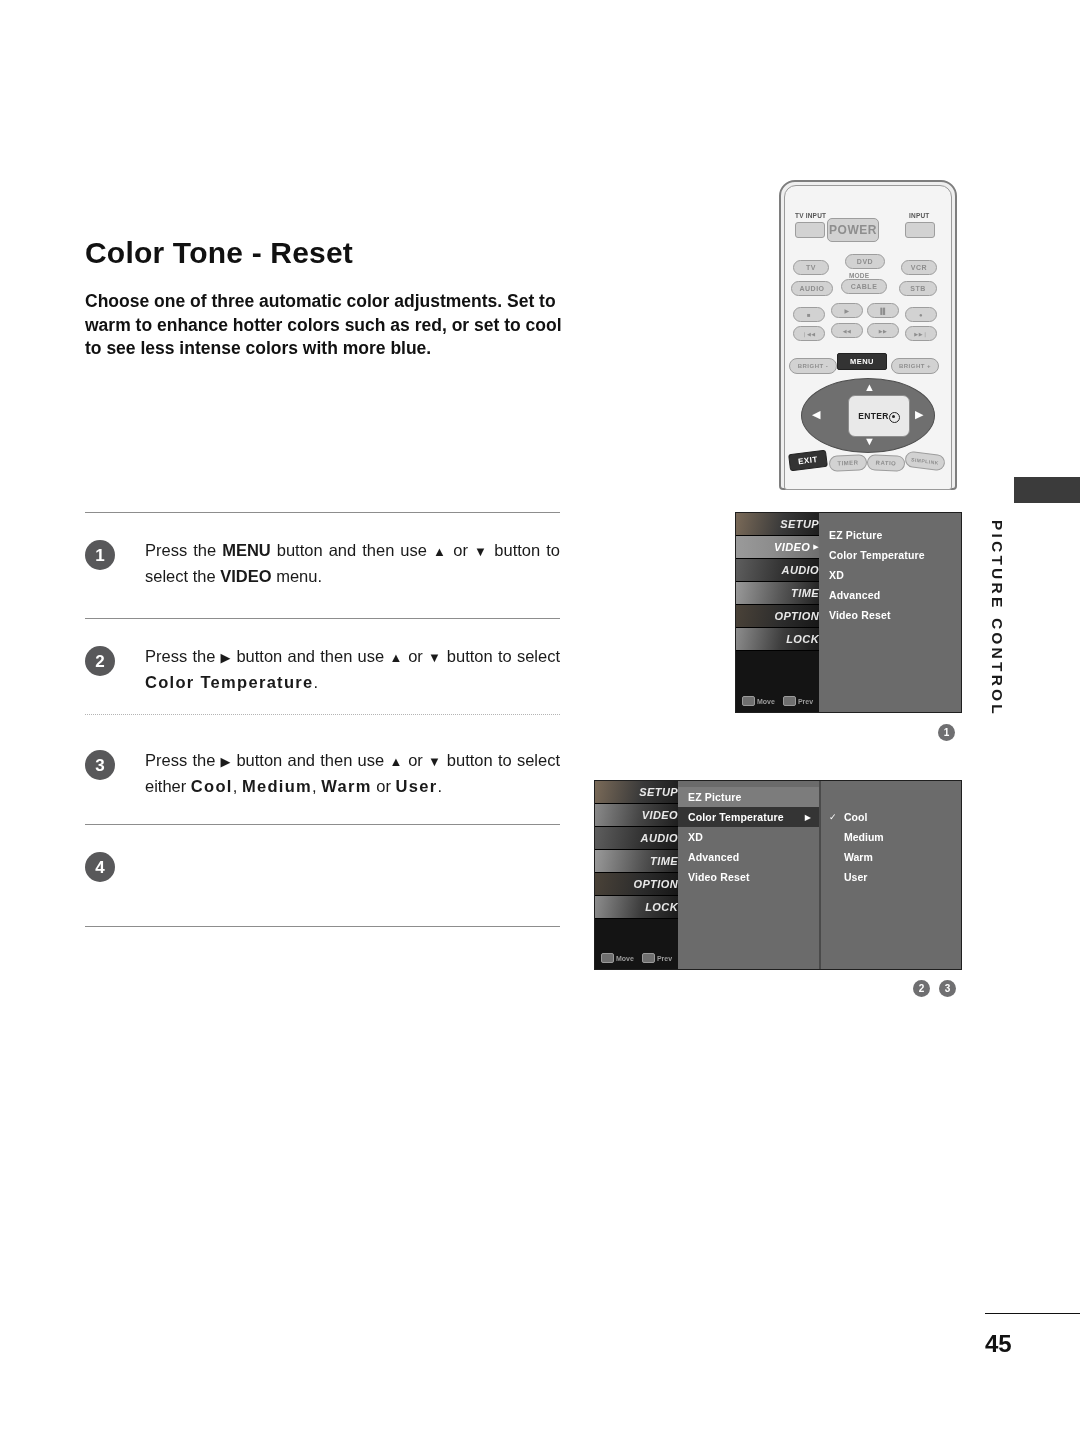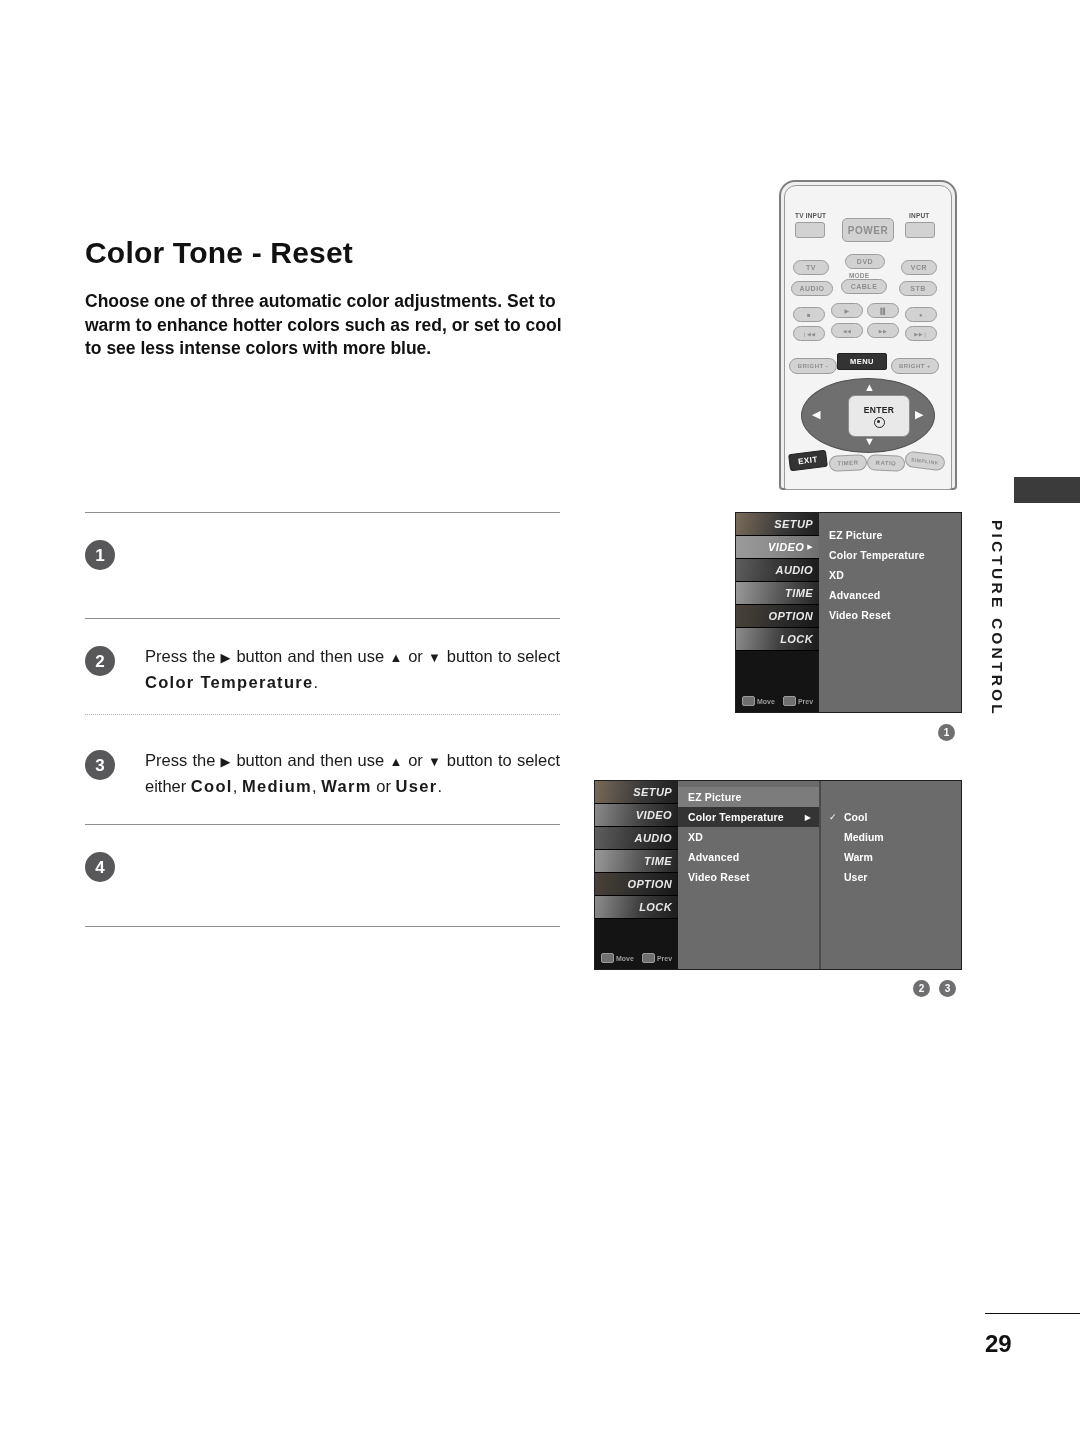--- a/index.html
+++ b/index.html
@@ -74,42 +74,42 @@
   .rbtn.dark{background:#333;border-color:#222;color:#fff;}
 
   #dpad{
     position:absolute;left:22px;top:198px;width:132px;height:73px;
     background:#6f6f6f;border:1px solid #4f4f4f;
     border-radius:50%/50%;
   }
   #dpad-center{
     position:absolute;left:46px;top:16px;width:60px;height:40px;
     background:#e9e9e9;border:1px solid #8d8d8d;border-radius:7px;
-    display:flex;flex-direction:column;align-items:center;justify-content:center;
+    display:flex;flex-direction:row;align-items:center;justify-content:center;
   }
   #dpad-center .etext{font-size:8.5px;font-weight:700;color:#222;letter-spacing:.3px;}
   #dpad-center .ering{
     width:9px;height:9px;border:1.6px solid #222;border-radius:50%;margin-top:2px;
     position:relative;
   }
   #dpad-center .ering:after{
     content:"";position:absolute;left:2px;top:2px;width:3px;height:3px;
     background:#222;border-radius:50%;
   }
   .dar{position:absolute;color:#fff;font-size:11px;line-height:1;}
 
   
   .osd{position:absolute;background:#6b6b6b;border:1px solid #1f1f1f;}
   .osd-side{
     position:absolute;left:0;top:0;bottom:0;width:83px;background:#141414;
   }
   .osd-side-item{
     position:relative;height:23px;
     display:flex;align-items:center;justify-content:flex-end;
-    padding-right:6px;box-sizing:border-box;
+    padding-right:0;box-sizing:border-box;
     border-bottom:1px solid #000;
     font-size:11px;font-weight:700;font-style:italic;color:#e8e8e8;
     letter-spacing:.4px;
     background:linear-gradient(90deg,#2e2e2e 0%,#4a4a4a 40%,#222 100%);
   }
   .osd-side-item.thumbA{background:linear-gradient(100deg,#7a6a58 0%,#3a3a3a 55%,#1e1e1e 100%);}
   .osd-side-item.thumbB{background:linear-gradient(100deg,#8a8a8a 0%,#444 55%,#1e1e1e 100%);}
   .osd-side-item.thumbC{background:linear-gradient(100deg,#5e5e5e 0%,#333 55%,#1a1a1a 100%);}
   .osd-side-item.thumbD{background:linear-gradient(100deg,#9a9a9a 0%,#555 55%,#222 100%);text-align:center;}
   .osd-side-item.thumbE{background:linear-gradient(100deg,#4a4238 0%,#2c2c2c 55%,#171717 100%);}
@@ -169,20 +169,21 @@
 </head>
 <body>
 
 <div id="page-title">Color Tone - Reset</div>
 <div id="intro">Choose one of three automatic color adjustments. Set to warm to enhance hotter colors such as red, or set to cool to see less intense colors with more blue.</div>
 
 <div class="rule" style="top:512px;"></div>
 
 <div class="step" style="top:538px;">
   <div class="badge">1</div>
+  <div class="step-text">Press the <b>MENU</b> button and then use <span class="arrowglyph">▲</span> or <span class="arrowglyph">▼</span> button to select the <b>VIDEO</b> menu.</div>
 </div>
 
 <div class="rule" style="top:618px;"></div>
 
 <div class="step" style="top:644px;">
   <div class="badge">2</div>
   <div class="step-text">Press the <span class="arrowglyph">▶</span> button and then use <span class="arrowglyph">▲</span> or <span class="arrowglyph">▼</span> button to select <span class="sp">Color Temperature</span>.</div>
 </div>
 
 <div class="rule dotted" style="top:714px;"></div>
@@ -203,21 +204,21 @@
 <div id="side-tab-block"></div>
 <div id="side-tab-label">PICTURE CONTROL</div>
 
 <div id="remote">
   <div class="rem-shell"></div>
   <div class="rem-shell2"></div>
 
   <div class="rlbl" style="left:16px;top:32px;">TV INPUT</div>
   <div class="rbtn" style="left:16px;top:42px;width:28px;height:14px;border-radius:3px;"></div>
 
-  <div class="rbtn" style="left:63px;top:38px;width:50px;height:22px;border-radius:5px;font-size:10px;">POWER</div>
+  <div class="rbtn" style="left:48px;top:38px;width:50px;height:22px;border-radius:5px;font-size:12px;">POWER</div>
 
   <div class="rlbl" style="left:130px;top:32px;">INPUT</div>
   <div class="rbtn" style="left:126px;top:42px;width:28px;height:14px;border-radius:3px;"></div>
 
   <div class="rbtn pill" style="left:14px;top:80px;width:34px;height:13px;">TV</div>
   <div class="rbtn pill" style="left:66px;top:74px;width:38px;height:13px;">DVD</div>
   <div class="rbtn pill" style="left:122px;top:80px;width:34px;height:13px;">VCR</div>
 
   <div class="rlbl" style="left:70px;top:92px;color:#8e8e8e;">MODE</div>
 
@@ -357,13 +358,13 @@
     <div class="osd-subitem">
       <span class="chk"></span>
       <span>User</span>
     </div>
   </div>
 </div>
 <div class="numbadge" style="left:913px;top:980px;">2</div>
 <div class="numbadge" style="left:939px;top:980px;">3</div>
 
 <div id="footer-rule"></div>
-<div id="page-number">29</div>
+<div id="page-number">45</div>
 
 </body></html>

